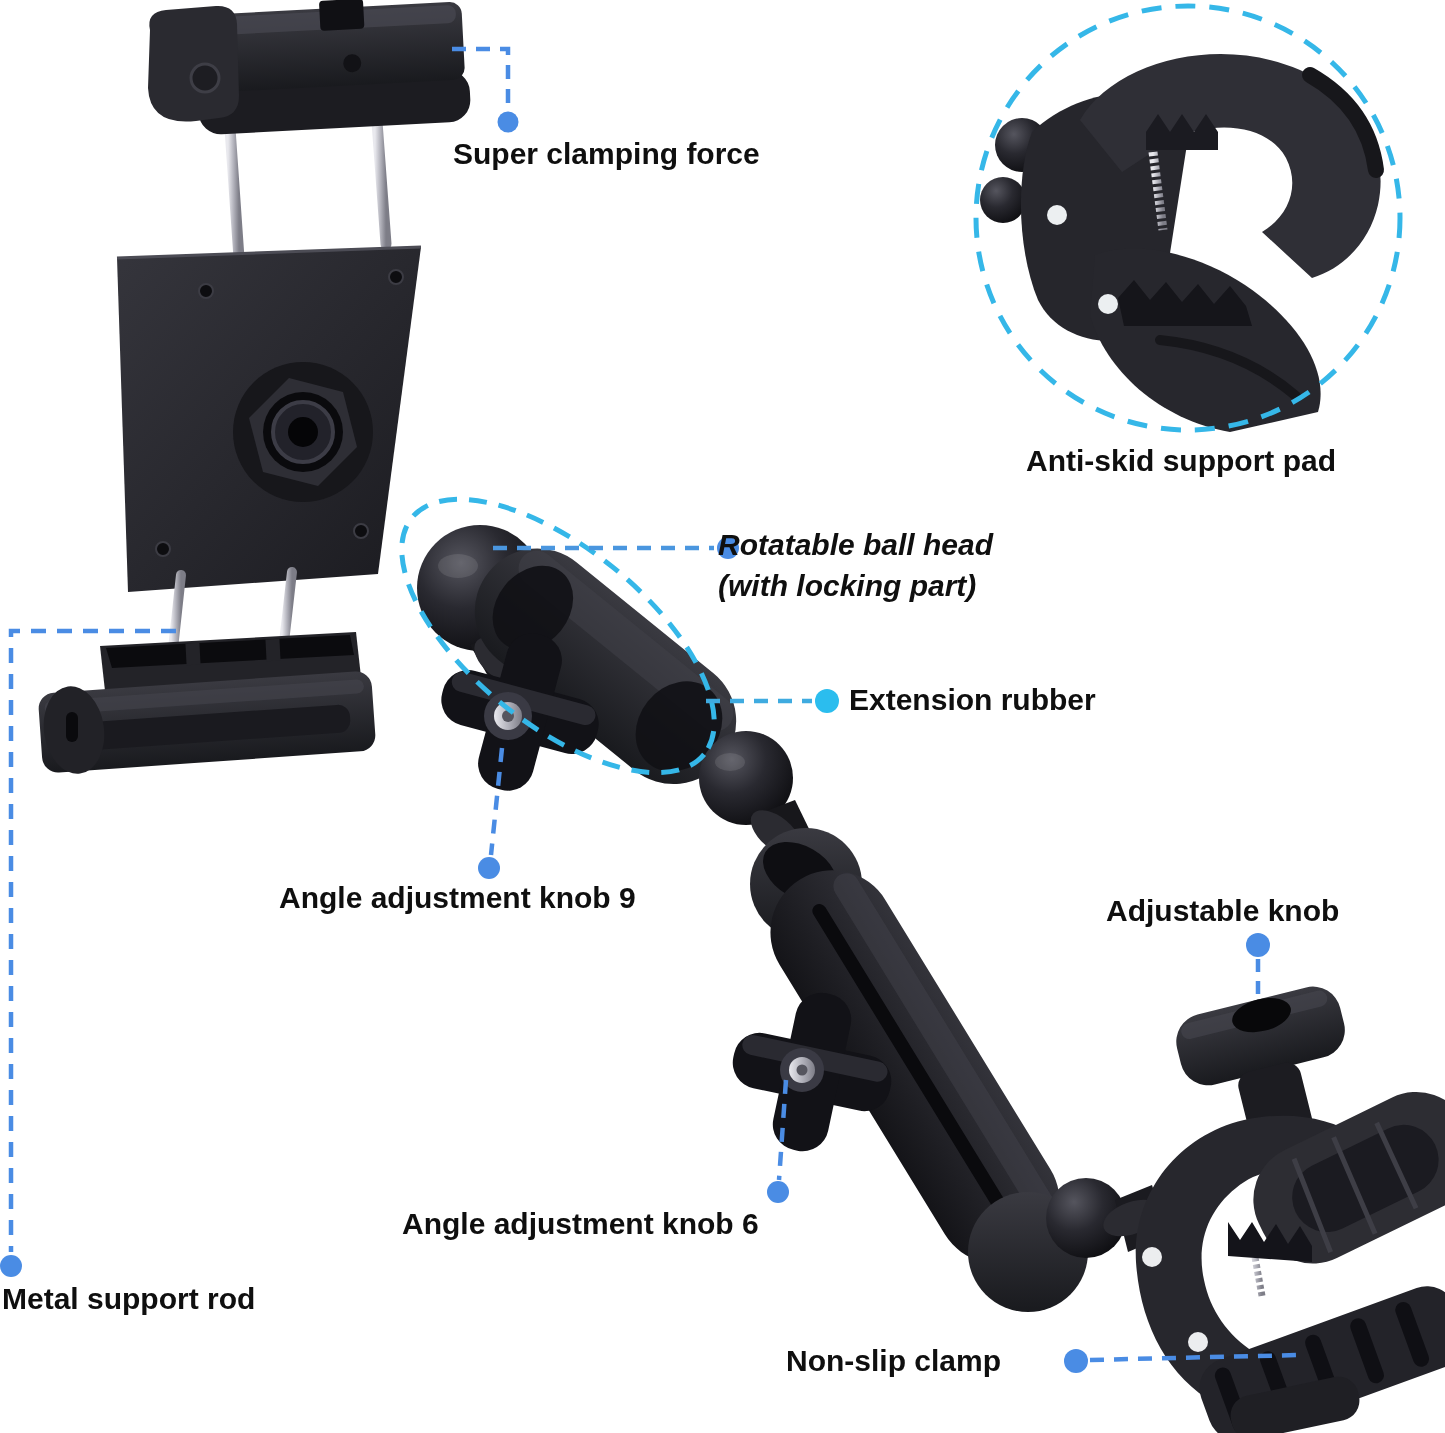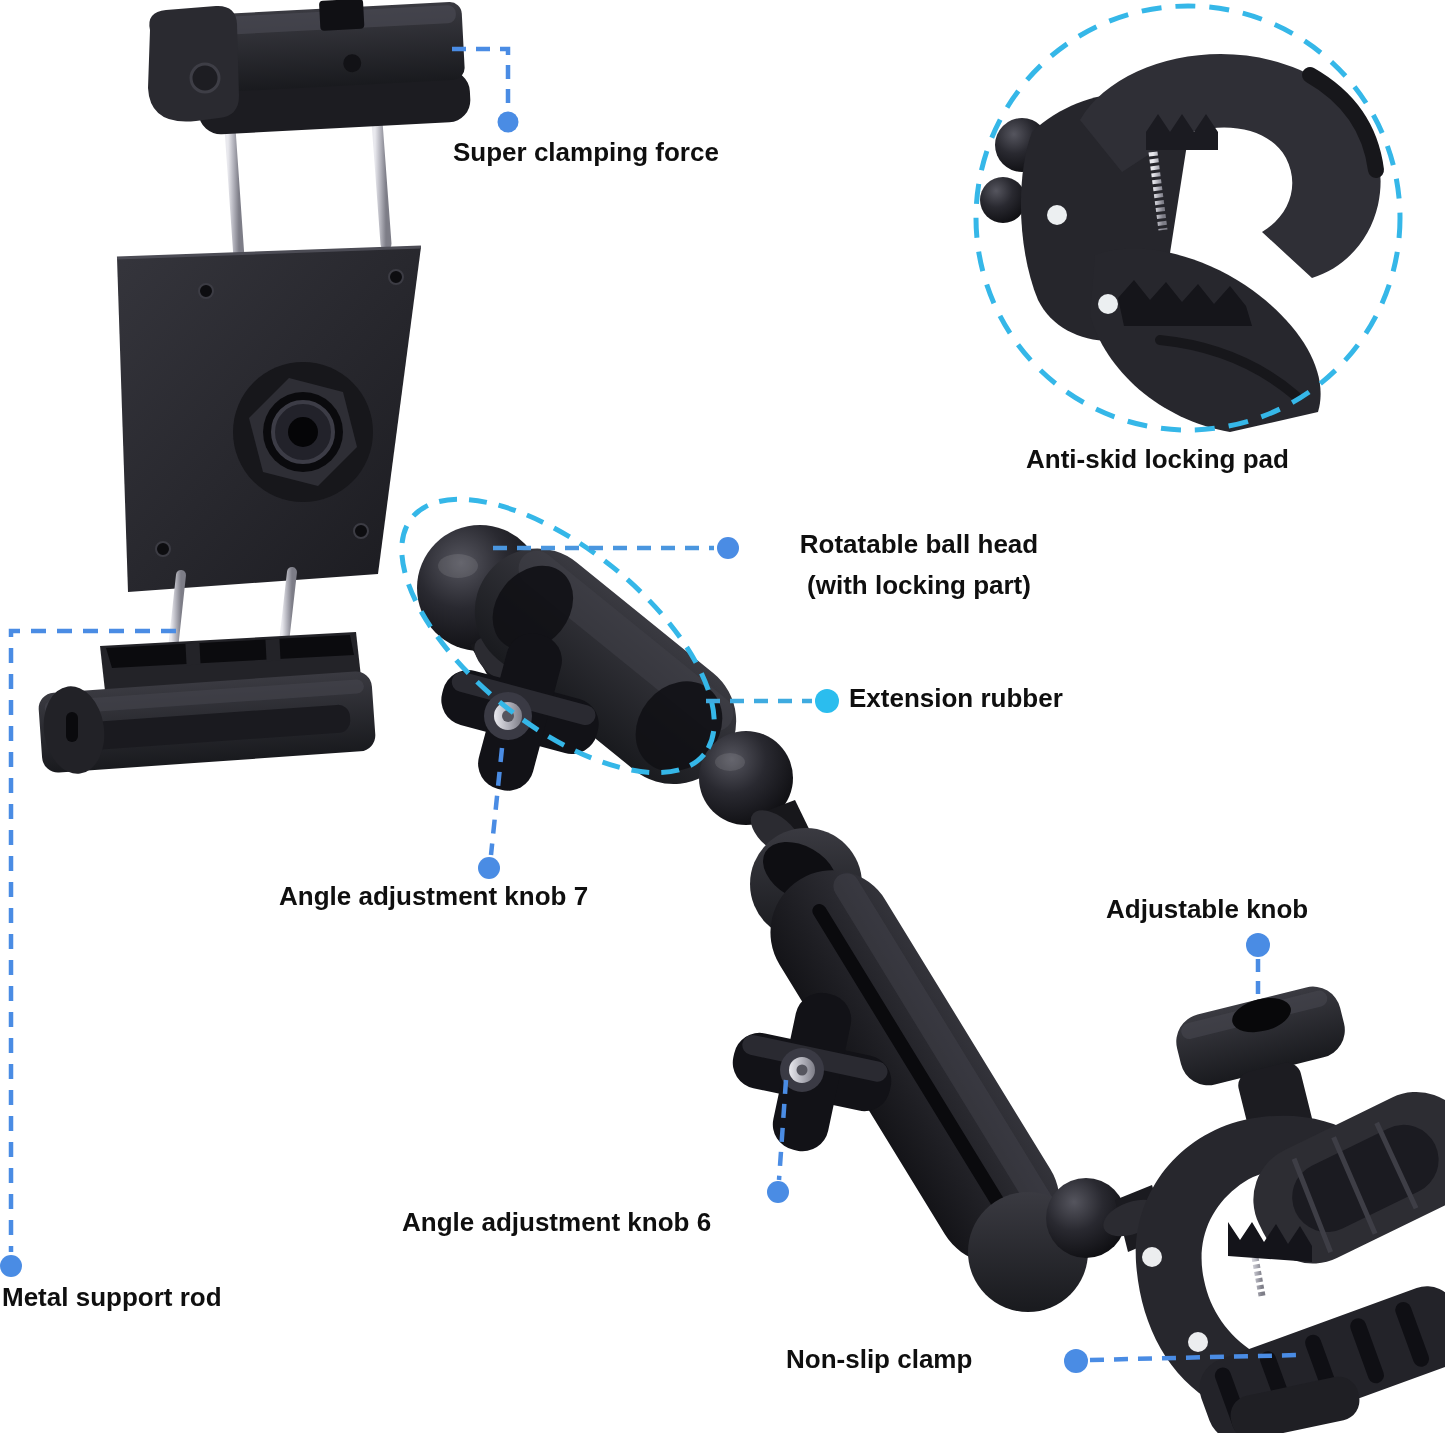--- a/index.html
+++ b/index.html
@@ -1,20 +1,20 @@
 <!DOCTYPE html>
 <html><head>
 <meta charset="utf-8">
 <style>
   html,body{margin:0;padding:0;background:#ffffff;}
   #stage{position:relative;width:1445px;height:1433px;background:#ffffff;overflow:hidden;
          font-family:"Liberation Sans",sans-serif;}
   #art{position:absolute;left:0;top:0;}
-  .lbl{position:absolute;font-weight:bold;font-size:26px;color:#0f0f0f;white-space:nowrap;}
-  .lbl-center{white-space:normal;text-align:center;line-height:41px;}
+  .lbl{position:absolute;font-weight:bold;font-size:30px;color:#0f0f0f;white-space:nowrap;}
+  .lbl-center{white-space:normal;line-height:41px;font-style:italic;}
 </style>
 </head>
 <body>
 
 <div id="stage">
 
 <svg id="art" width="1445" height="1433" viewBox="0 0 1445 1433">
   <defs>
     <radialGradient id="ballGrad" cx="35%" cy="30%" r="80%">
       <stop offset="0%" stop-color="#55555e"></stop>
@@ -216,30 +216,30 @@
     <path d="M176,631 L11,631 L11,1252" fill="none" stroke="#4a8ce4" stroke-width="4.5" stroke-dasharray="15 11"></path>
     <circle cx="11" cy="1266" r="11" fill="#4a8ce4"></circle>
 
     <circle cx="1076" cy="1361" r="12" fill="#4a8ce4"></circle>
     <path d="M1090,1360 L1298,1355" fill="none" stroke="#4a8ce4" stroke-width="4.5" stroke-dasharray="14 10"></path>
   </g>
 </svg>
 
 <div class="lbl" style="left:453px;top:137px">Super clamping force</div>
 
-<div class="lbl" style="left:1026px;top:444px">Anti-skid locking pad</div>
+<div class="lbl" style="left:1026px;top:444px">Anti-skid support pad</div>
 
 <div class="lbl lbl-center" style="left:718px;top:524px;width:402px">
   <span>Rotatable ball head</span><br>
   <span>(with locking part)</span>
 </div>
 
 <div class="lbl" style="left:849px;top:683px">Extension rubber</div>
 
-<div class="lbl" style="left:279px;top:881px">Angle adjustment knob 7</div>
+<div class="lbl" style="left:279px;top:881px">Angle adjustment knob 9</div>
 
 <div class="lbl" style="left:1106px;top:894px">Adjustable knob</div>
 
 <div class="lbl" style="left:402px;top:1207px">Angle adjustment knob 6</div>
 
 <div class="lbl" style="left:786px;top:1344px">Non-slip clamp</div>
 
 <div class="lbl" style="left:2px;top:1282px">Metal support rod</div>
 
 </div>

